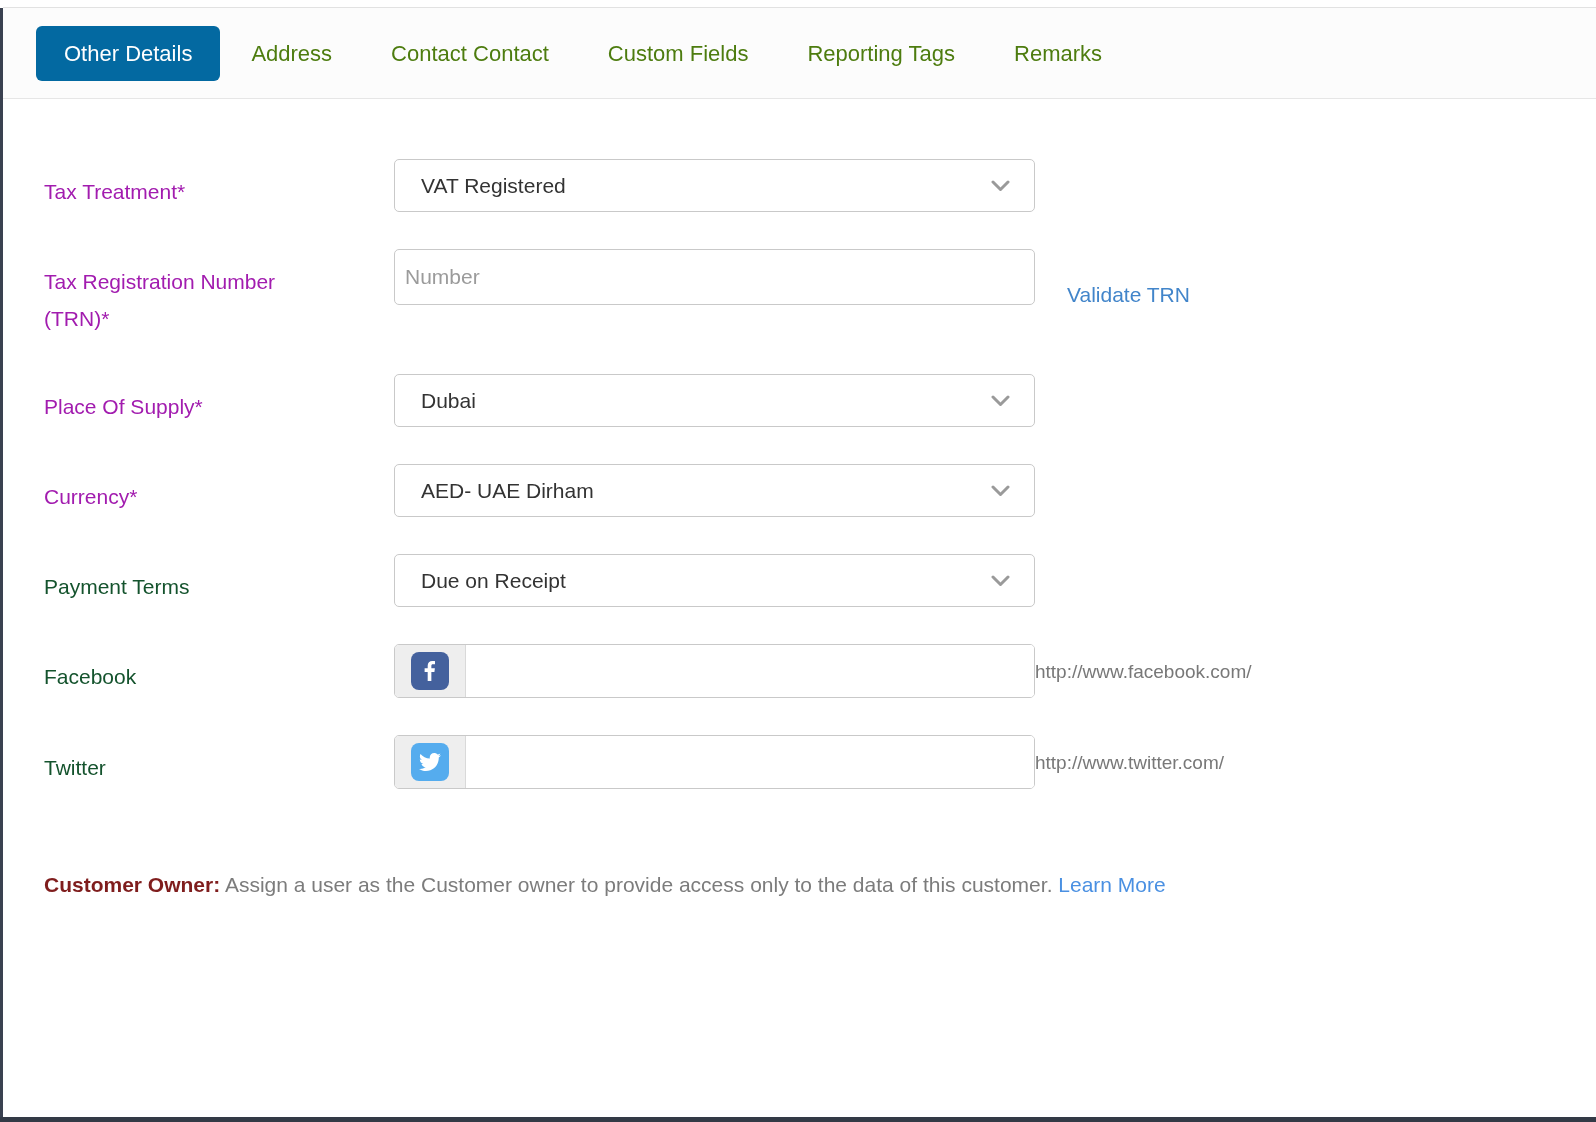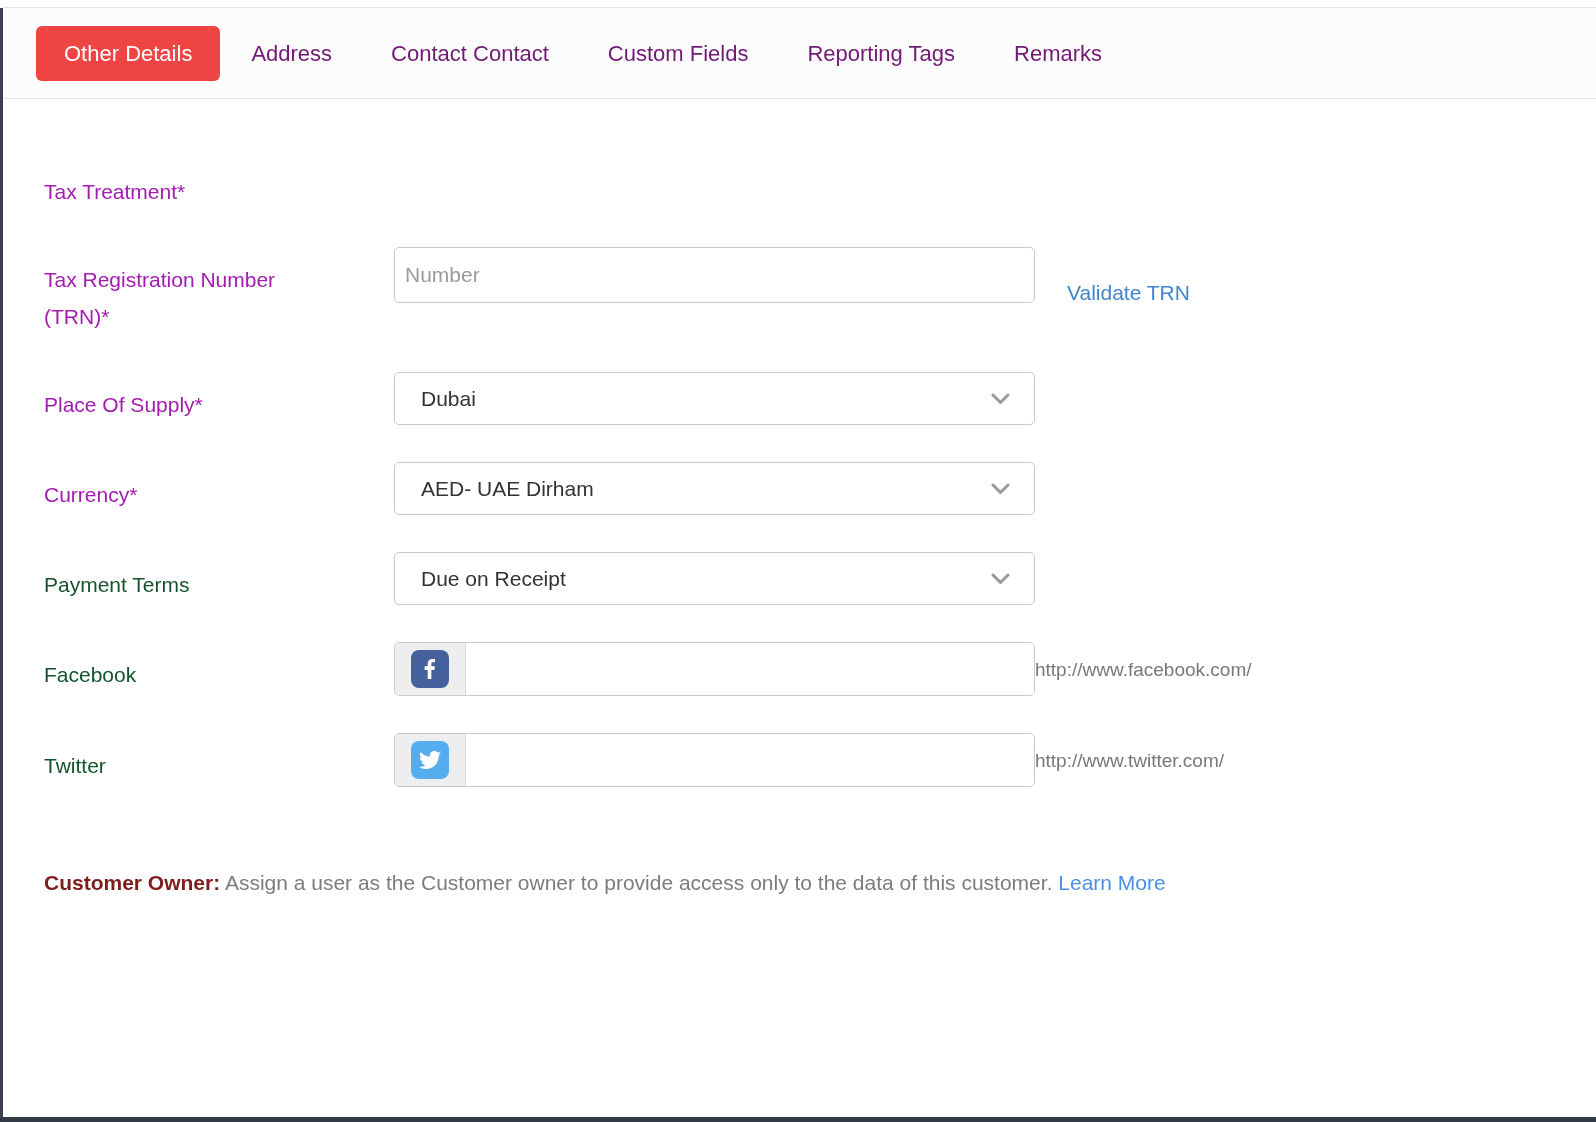--- a/index.html
+++ b/index.html
@@ -13,24 +13,24 @@
   .left-edge{position:absolute;left:0;top:8px;bottom:0;width:3px;background:#3a4150;z-index:5;}
   .bottom-edge{position:absolute;left:0;right:0;bottom:0;height:5px;background:#333a46;z-index:5;}
 
   
   .tabbar{
     position:absolute;left:3px;right:0;top:7px;height:92px;
     background:#fcfcfc;border-top:1px solid #e2e2e2;border-bottom:1px solid #e6e6e6;
     display:flex;align-items:center;padding-left:33px;box-sizing:border-box;gap:3px;
   }
   .tab{
-    font-size:22px;color:#701a75;padding:0 28px;height:55px;line-height:55px;
+    font-size:22px;color:#4d7c0f;padding:0 28px;height:55px;line-height:55px;
     border-radius:6px;cursor:pointer;white-space:nowrap;
   }
-  .tab.active{background:#ef4444;color:#ffffff;}
+  .tab.active{background:#0369a1;color:#ffffff;}
 
   
   .form{position:absolute;left:3px;top:100px;right:0;padding:59px 0 0 41px;}
   .row{display:flex;align-items:flex-start;margin-bottom:37px;}
   .flabel{
     width:350px;max-width:350px;box-sizing:border-box;padding-top:14px;padding-right:40px;
     font-size:21px;line-height:37px;color:#14532d;
   }
   .flabel .wrap{display:block;max-width:245px;}
   .flabel.req{color:#a21caf;}
@@ -89,20 +89,26 @@
   <div class="tab">Contact Contact</div>
   <div class="tab">Custom Fields</div>
   <div class="tab">Reporting Tags</div>
   <div class="tab">Remarks</div>
 </div>
 
 <div class="form">
 
   <div class="row">
     <div class="flabel req">Tax Treatment*</div>
+    <div class="select">
+      <span class="val">VAT Registered</span>
+      <svg class="chev" width="19" height="12" viewBox="0 0 19 12">
+        <polyline points="2,2 9.5,9.5 17,2" fill="none" stroke="#9a9a9a" stroke-width="3" stroke-linecap="round" stroke-linejoin="round"></polyline>
+      </svg>
+    </div>
   </div>
 
   <div class="row">
     <div class="flabel req">
         <span class="wrap">Tax Registration Number (TRN)*</span>
       </div>
     <input class="text-input" type="text" placeholder="Number" style="">
     <a class="action-link">Validate TRN</a>
   </div>
 

